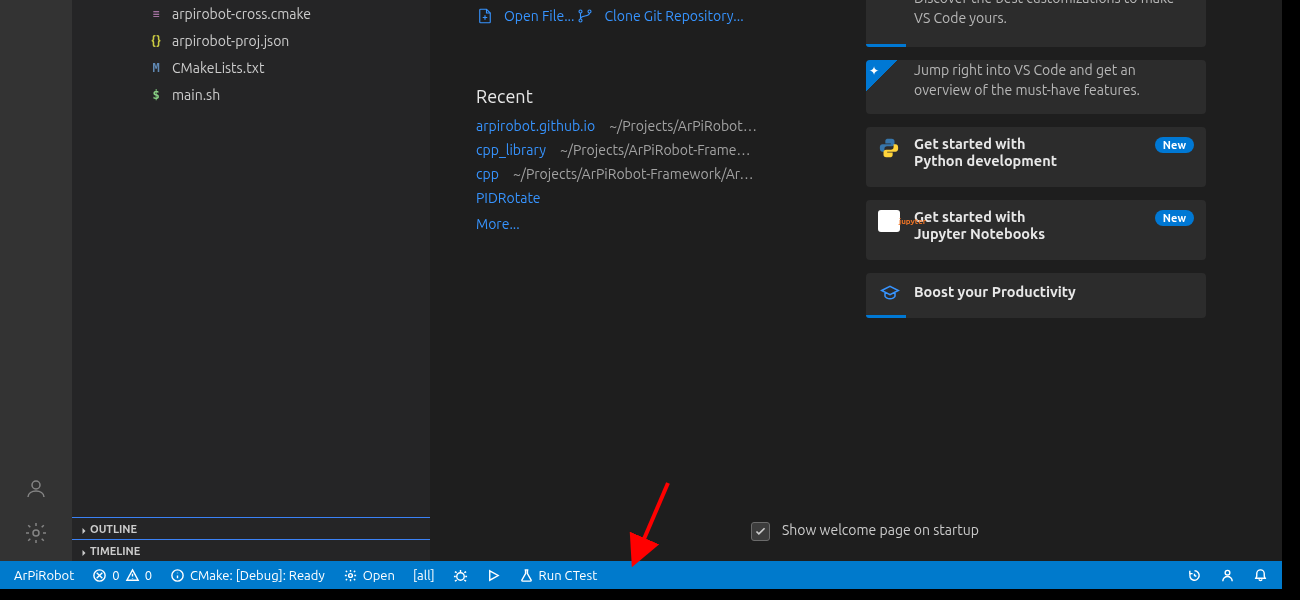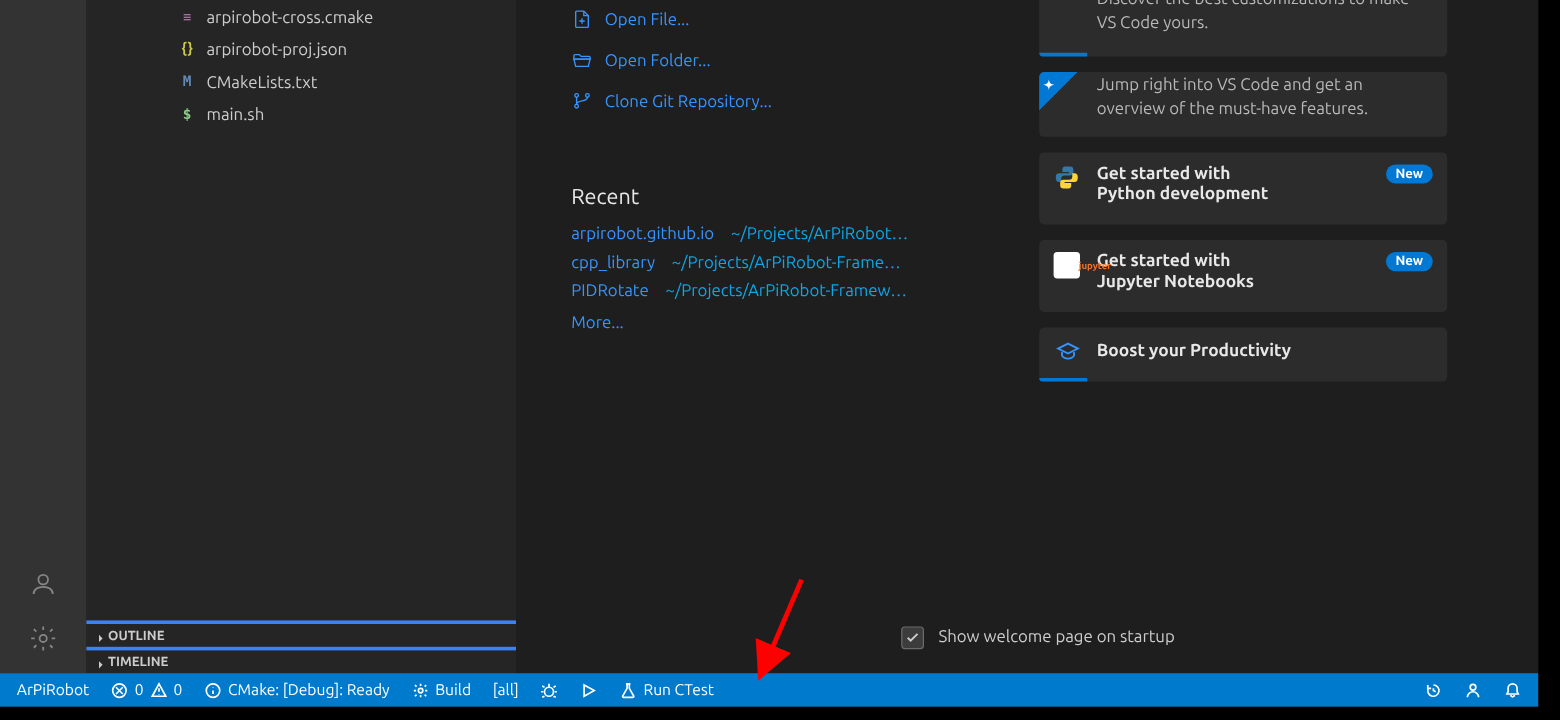--- a/index.html
+++ b/index.html
@@ -29,39 +29,39 @@
 }
 .file-icon { width: 16px; height: 16px; display: inline-flex; align-items: center; justify-content: center; font-size: 12px; font-weight: bold; }
 .icon-cmake { color: #c586c0; }
 .icon-json { color: #cbcb41; }
 .icon-m { color: #6089b4; font-family: monospace; }
 .icon-sh { color: #89d185; font-family: monospace; }
 .outline-header {
   display: flex; align-items: center; gap: 4px;
   height: 22px; padding: 0 6px;
   font-size: 11px; font-weight: 600;
-  color: #cccccc; border-top: 3px solid #3b82f6;
+  color: #cccccc; border-top: 1px solid #3b82f6;
   text-transform: uppercase; cursor: pointer;
 }
 .chevron { display: inline-block; width: 8px; height: 8px; }
 .chevron svg { width: 12px; height: 12px; fill: #cccccc; }
 .editor { flex: 1; background: #1e1e1e; position: relative; }
 .welcome { padding-left: 46px; padding-right: 20px; display: flex; gap: 40px; }
 .welcome-left { width: 350px; }
-.start-list { display: flex; flex-direction: column; gap: 2px; }
+.start-list { display: flex; gap: 2px; }
 .start-item {
   display: flex; align-items: center; gap: 10px;
   height: 32px; font-size: 14px; color: #3794ff; cursor: pointer;
 }
 .start-item svg { width: 18px; height: 18px; stroke: #3794ff; fill: none; stroke-width: 1.5; }
 .recent-header { font-size: 18px; font-weight: 400; color: #e8e8e8; margin-top: 54px; margin-bottom: 12px; }
 .recent-list { display: flex; flex-direction: column; gap: 8px; font-size: 14px; }
 .recent-item { display: flex; gap: 14px; white-space: nowrap; overflow: hidden; }
 .recent-name { color: #3794ff; cursor: pointer; flex-shrink: 0; }
-.recent-path { color: #0ea5e9; overflow: hidden; text-overflow: ellipsis; }
+.recent-path { color: #a3a3a3; overflow: hidden; text-overflow: ellipsis; }
 .more-link { color: #3794ff; cursor: pointer; margin-top: 2px; font-size: 14px; }
 .welcome-right { width: 340px; display: flex; flex-direction: column; gap: 13px; }
 .walkthrough {
   background: #2c2c2c; border-radius: 4px;
   padding: 0 18px 14px 48px; position: relative;
   font-size: 14px; color: #b8b8b8; cursor: pointer;
   min-height: 38px;
 }
 .walkthrough h3 { font-size: 14.5px; font-weight: 600; color: #e8e8e8; margin-bottom: 4px; padding-top: 8px; }
 .walkthrough p { font-size: 14px; line-height: 1.45; }
@@ -169,49 +169,45 @@
           <div class="start-item">
             <svg viewBox="0 0 24 24">
                 <path d="M14 3H6a1 1 0 0 0-1 1v16a1 1 0 0 0 1 1h12a1 1 0 0 0 1-1V8z"></path>
                 <path d="M14 3v5h5"></path>
                 <path d="M9 14h6M12 11v6"></path>
               </svg>
             <span>Open File...</span>
           </div>
           <div class="start-item">
             <svg viewBox="0 0 24 24">
-                <path d="M3 7a1 1 0 0 1 1-1h5l2 2h9a1 1 0 0 1 1 1v2H3z"></path>
-                <path d="M3 11h18l-2 8H5z"></path>
-              </svg>
-            <span>Open Folder...</span>
-          </div>
-          <div class="start-item">
-            <svg viewBox="0 0 24 24">
                 <circle cx="6" cy="6" r="2"></circle>
                 <circle cx="6" cy="18" r="2"></circle>
                 <circle cx="18" cy="6" r="2"></circle>
                 <path d="M6 8v8M18 8c0 6-12 2-12 8"></path>
               </svg>
             <span>Clone Git Repository...</span>
           </div>
         </div>
 
         <div class="recent-header">Recent</div>
         <div class="recent-list">
           <div class="recent-item">
             <span class="recent-name">arpirobot.github.io</span>
             <span class="recent-path">~/Projects/ArPiRobot…</span>
           </div>
           <div class="recent-item">
             <span class="recent-name">cpp_library</span>
             <span class="recent-path">~/Projects/ArPiRobot-Frame…</span>
           </div>
           <div class="recent-item">
+            <span class="recent-name">cpp</span>
+            <span class="recent-path">~/Projects/ArPiRobot-Framework/Ar…</span>
+          </div>
+          <div class="recent-item">
             <span class="recent-name">PIDRotate</span>
-            <span class="recent-path">~/Projects/ArPiRobot-Framew…</span>
           </div>
           <div class="more-link">More...</div>
         </div>
       </div>
 
       <div class="welcome-right">
         <div class="walkthrough has-progress" style="padding-top:0; margin-top:-12px;">
           <p>Discover the best customizations to make VS Code yours.</p>
           <div class="wt-progress"></div>
         </div>
@@ -281,21 +277,21 @@
         <circle cx="8" cy="8" r="6"></circle>
         <path d="M8 5v.5M8 8v3"></path>
       </svg>
     <span>CMake: [Debug]: Ready</span>
   </div>
   <div class="status-item">
     <svg viewBox="0 0 16 16">
         <circle cx="8" cy="8" r="2"></circle>
         <path d="M8 2v2M8 12v2M3 3l1.4 1.4M11.6 11.6L13 13M2 8h2M12 8h2M3 13l1.4-1.4M11.6 4.4L13 3"></path>
       </svg>
-    <span>Build</span>
+    <span>Open</span>
   </div>
   <div class="status-item">
     <span>[all]</span>
   </div>
   <div class="status-item">
     <svg viewBox="0 0 16 16">
         <circle cx="8" cy="9" r="4"></circle>
         <path d="M8 2v3M4 5l-2-1M12 5l2-1M3 9H1M13 9h2M4 13l-2 1M12 13l2 1"></path>
       </svg>
   </div>

